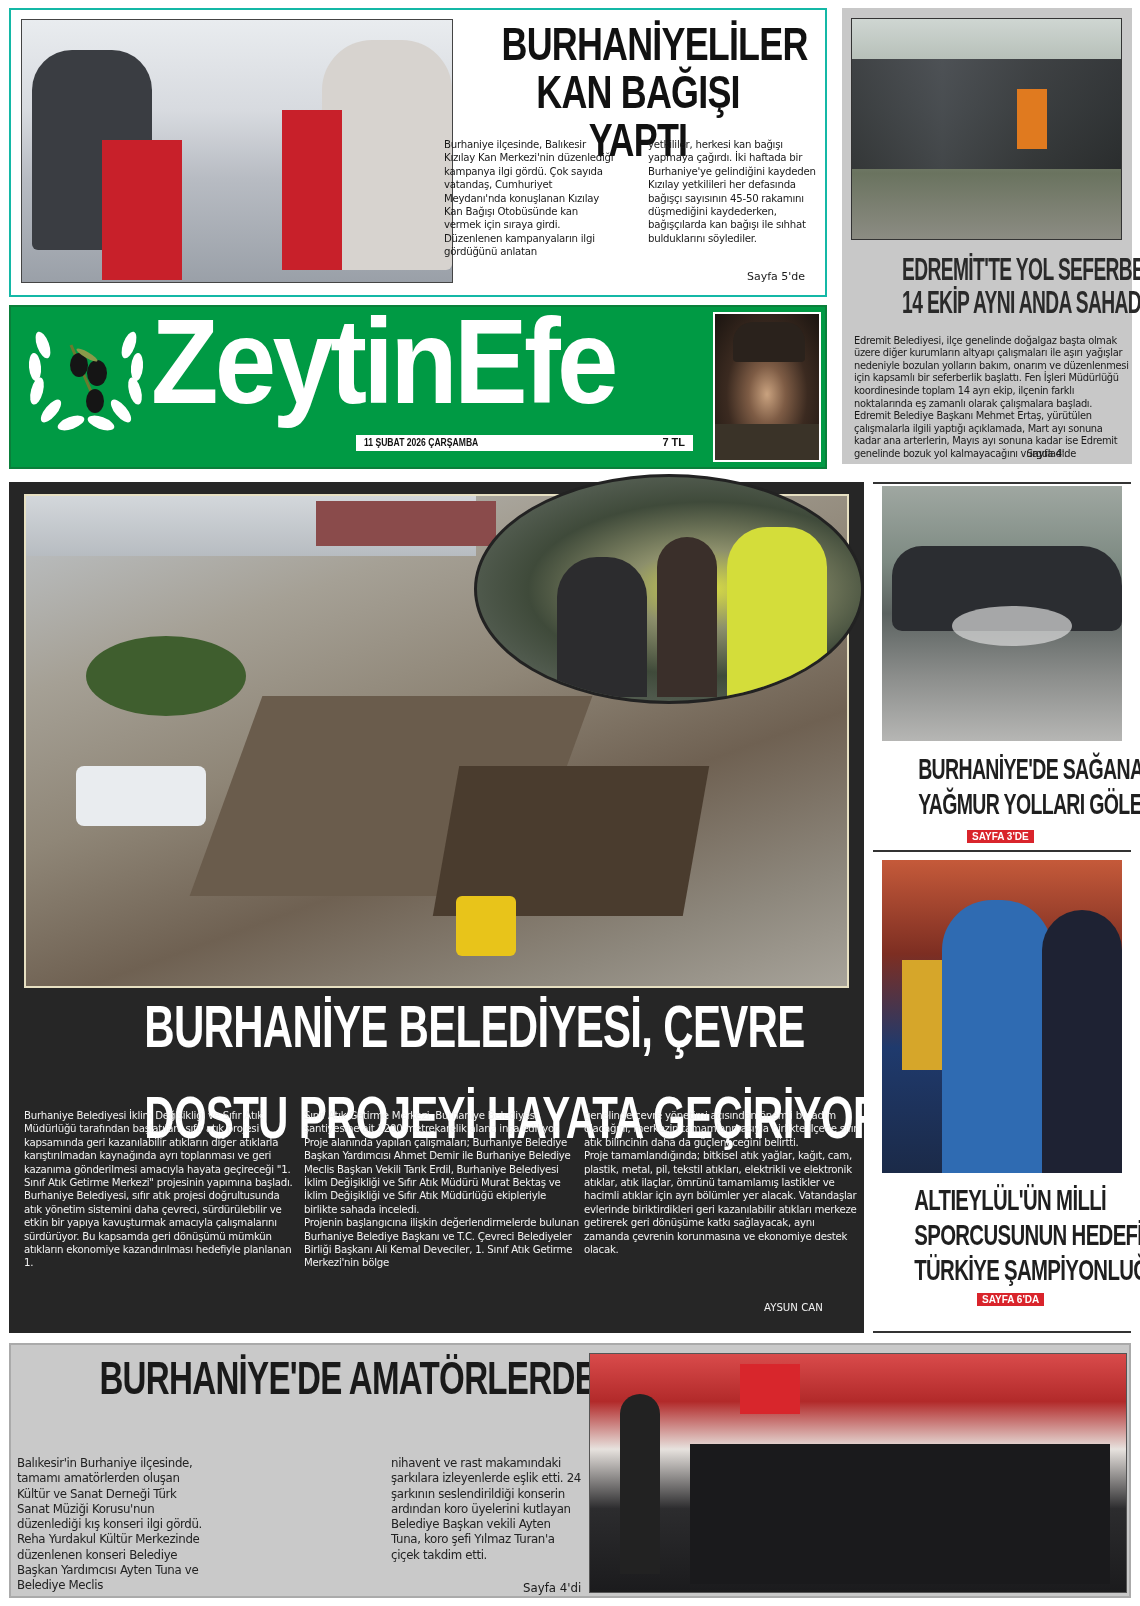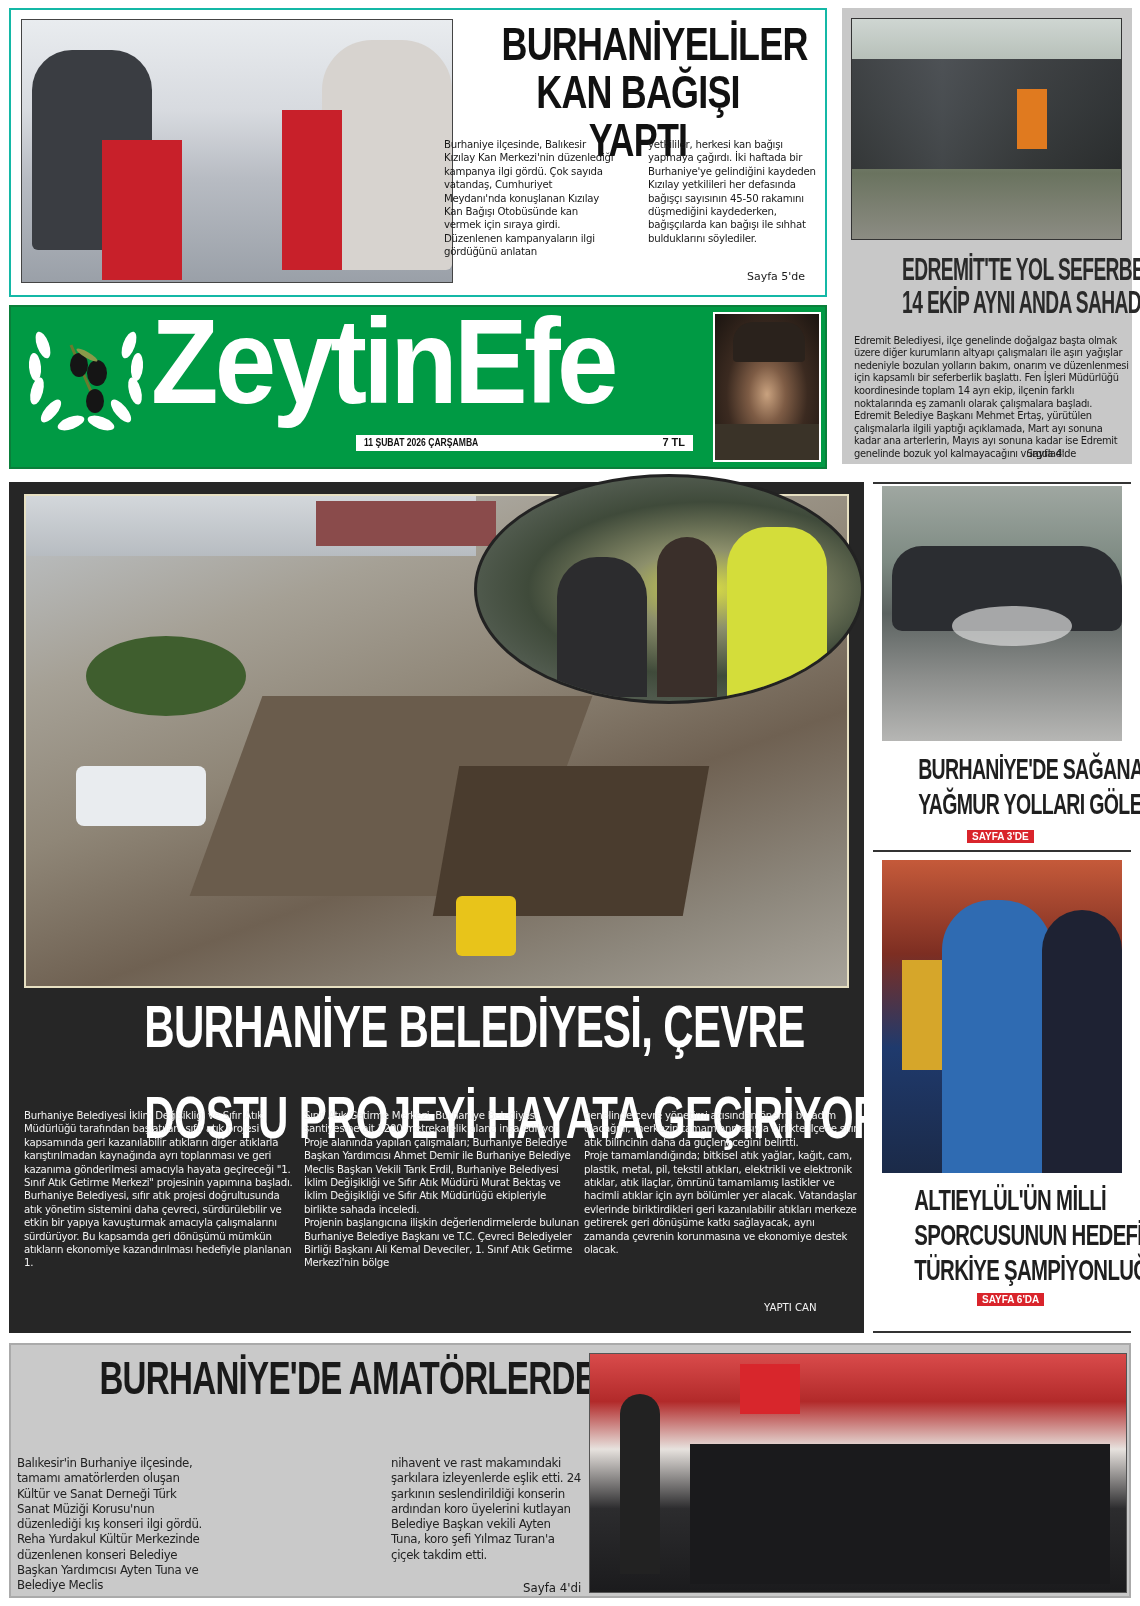--- a/index.html
+++ b/index.html
@@ -190,21 +190,21 @@
     </div>
   <div id="main-head2" class="abs">
       <div>DOSTU PROJEYİ HAYATA GEÇİRİYOR</div>
     </div>
   <div id="main-col1" class="abs body-text main-col" style="white-space:pre-line">Burhaniye Belediyesi İklim Değişikliği ve Sıfır Atık Müdürlüğü tarafından başlatılan, sıfır atık projesi kapsamında geri kazanılabilir atıkların diğer atıklarla karıştırılmadan kaynağında ayrı toplanması ve geri kazanıma gönderilmesi amacıyla hayata geçireceği "1. Sınıf Atık Getirme Merkezi" projesinin yapımına başladı.
 Burhaniye Belediyesi, sıfır atık projesi doğrultusunda atık yönetim sistemini daha çevreci, sürdürülebilir ve etkin bir yapıya kavuşturmak amacıyla çalışmalarını sürdürüyor. Bu kapsamda geri dönüşümü mümkün atıkların ekonomiye kazandırılması hedefiyle planlanan 1.</div>
   <div id="main-col2" class="abs body-text main-col" style="white-space:pre-line">Sınıf Atık Getirme Merkezi, Burhaniye Belediyesi şantiyesine ait 1200 metrekarelik alana inşa ediliyor. Proje alanında yapılan çalışmaları; Burhaniye Belediye Başkan Yardımcısı Ahmet Demir ile Burhaniye Belediye Meclis Başkan Vekili Tarık Erdil, Burhaniye Belediyesi İklim Değişikliği ve Sıfır Atık Müdürü Murat Bektaş ve İklim Değişikliği ve Sıfır Atık Müdürlüğü ekipleriyle birlikte sahada inceledi.
 Projenin başlangıcına ilişkin değerlendirmelerde bulunan Burhaniye Belediye Başkanı ve T.C. Çevreci Belediyeler Birliği Başkanı Ali Kemal Deveciler, 1. Sınıf Atık Getirme Merkezi'nin bölge</div>
   <div id="main-col3" class="abs body-text main-col" style="white-space:pre-line">genelinde çevre yönetimi açısından önemli bir adım olacağını, merkezin tamamlanmasıyla birlikte ilçede sıfır atık bilincinin daha da güçleneceğini belirtti.
 Proje tamamlandığında; bitkisel atık yağlar, kağıt, cam, plastik, metal, pil, tekstil atıkları, elektrikli ve elektronik atıklar, atık ilaçlar, ömrünü tamamlamış lastikler ve hacimli atıklar için ayrı bölümler yer alacak. Vatandaşlar evlerinde biriktirdikleri geri kazanılabilir atıkları merkeze getirerek geri dönüşüme katkı sağlayacak, aynı zamanda çevrenin korunmasına ve ekonomiye destek olacak.</div>
-  <div id="main-byline" class="abs">YAPTI CAN</div>
+  <div id="main-byline" class="abs">AYSUN CAN</div>
 </div>
 
 <div id="rain-box" class="abs">
   <div id="rain-photo" class="abs photo">
     <div class="abs" style="left:10px;top:60px;width:230px;height:85px;background:#2b2d31;border-radius:30px 40px 10px 10px;"></div>
     <div class="abs" style="left:70px;top:120px;width:120px;height:40px;background:rgba(220,220,220,0.7);border-radius:50%;"></div>
   </div>
   <div id="rain-head1" class="abs">
       <div>BURHANİYE'DE SAĞANAK</div>
     </div>

